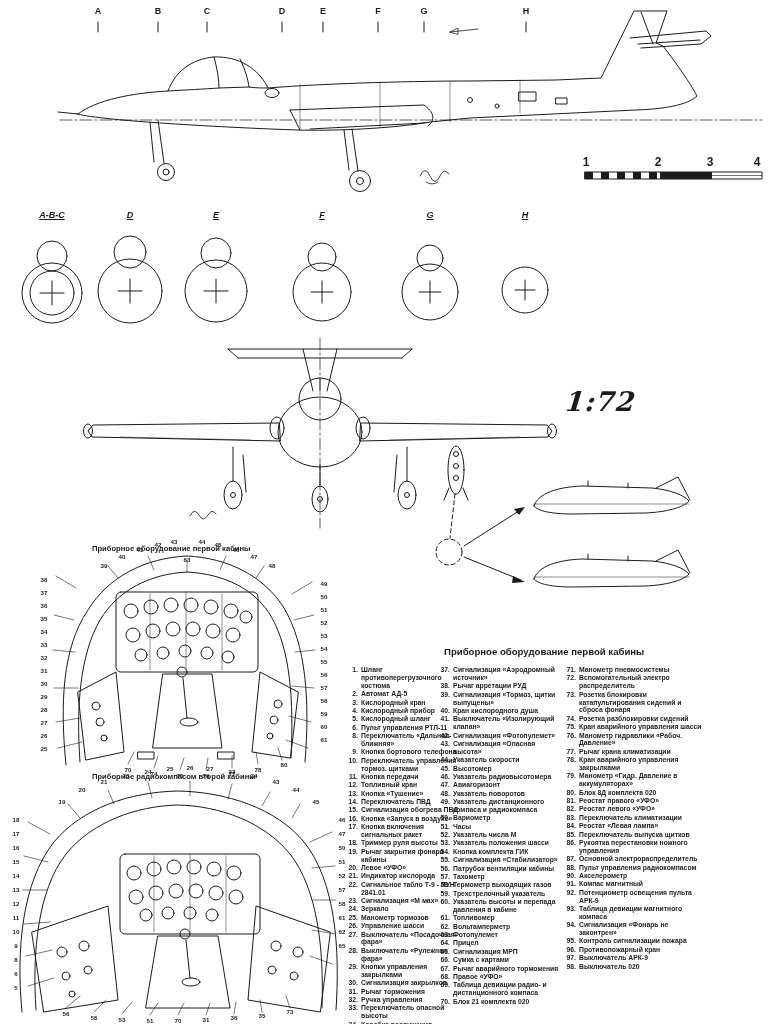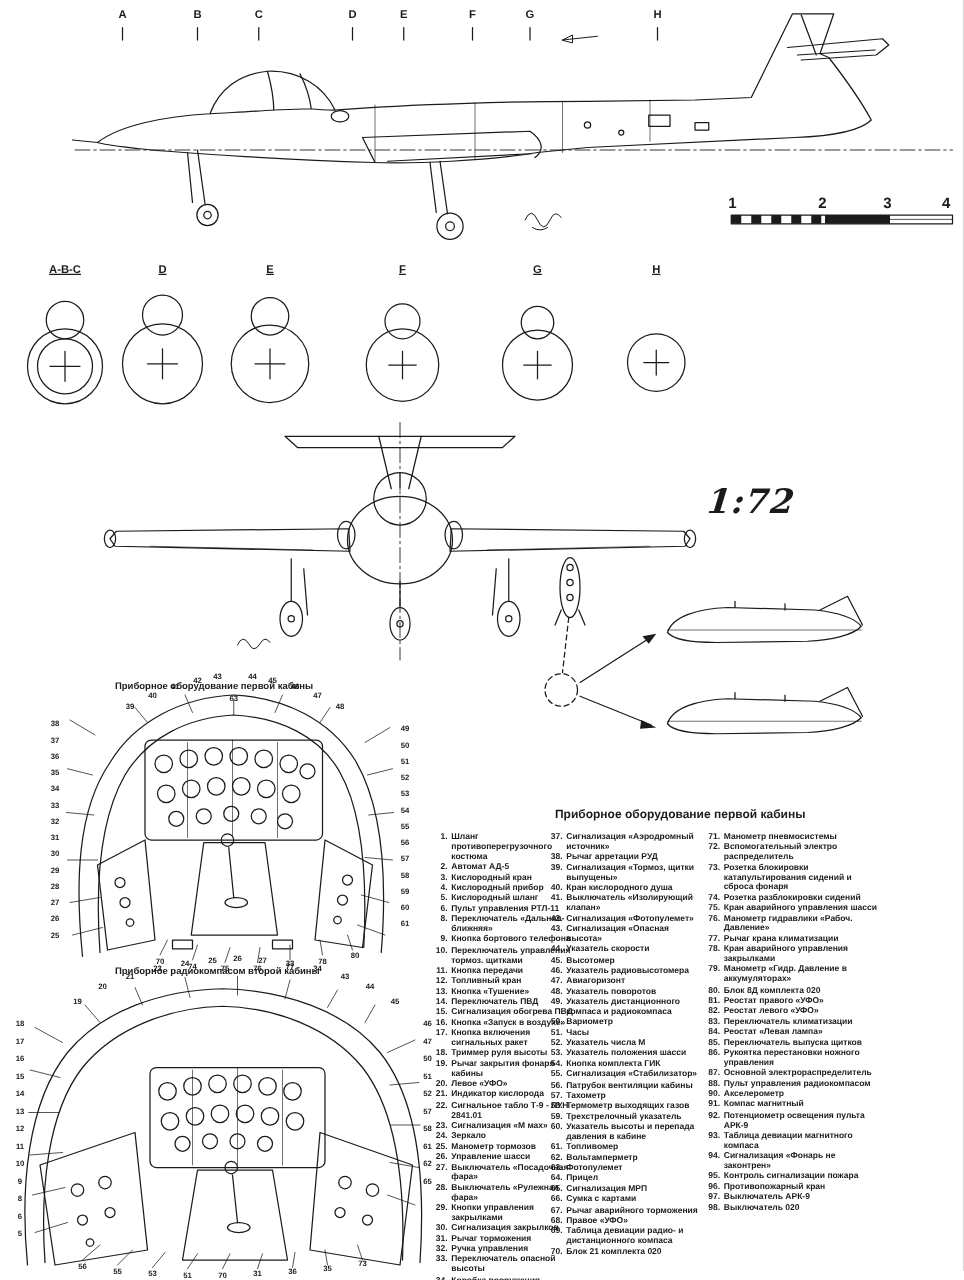--- a/index.html
+++ b/index.html
@@ -2,21 +2,21 @@
 <html><head>
 <meta charset="utf-8">
 <style>
   html,body{margin:0;padding:0;background:#9a9a9a;}
   .page{position:relative;width:771px;height:1024px;background:#ffffff;overflow:hidden;
         font-family:"Liberation Sans",sans-serif;color:#1b1b1b;}
   svg{position:absolute;left:0;top:0;}
   .overlay{position:absolute;left:0;top:0;width:771px;height:1024px;pointer-events:none;}
   .overlay span{position:absolute;transform:translateX(-50%);white-space:nowrap;}
   .cs-letter{font-size:9px;font-weight:bold;}
-  .cs-label{font-size:9px;font-weight:bold;text-decoration:underline;}
+  .cs-label{font-size:9px;font-weight:bold;text-decoration:underline;font-style:italic;}
   .scale-num{font-size:12px;font-weight:bold;}
   .callout{font-size:6.2px;font-weight:bold;}
   .panel-title{position:absolute;font-size:7.6px;font-weight:bold;white-space:nowrap;}
   .legend-title{position:absolute;font-size:9.6px;font-weight:bold;white-space:nowrap;}
   .ratio{position:absolute;left:566px;top:386px;font-size:27px;font-weight:bold;font-style:italic;
          font-family:"DejaVu Serif",serif;transform:skewX(-6deg);letter-spacing:1px;}
   .legend-col{position:absolute;width:114px;font-size:6.8px;line-height:1.16;font-weight:bold;}
   .legend-col ol{list-style:none;margin:0;padding:0;}
   .legend-col li{position:relative;padding-left:16px;margin-bottom:.5px;}
   .legend-col .li-num{position:absolute;left:0;top:0;width:13px;text-align:right;}

